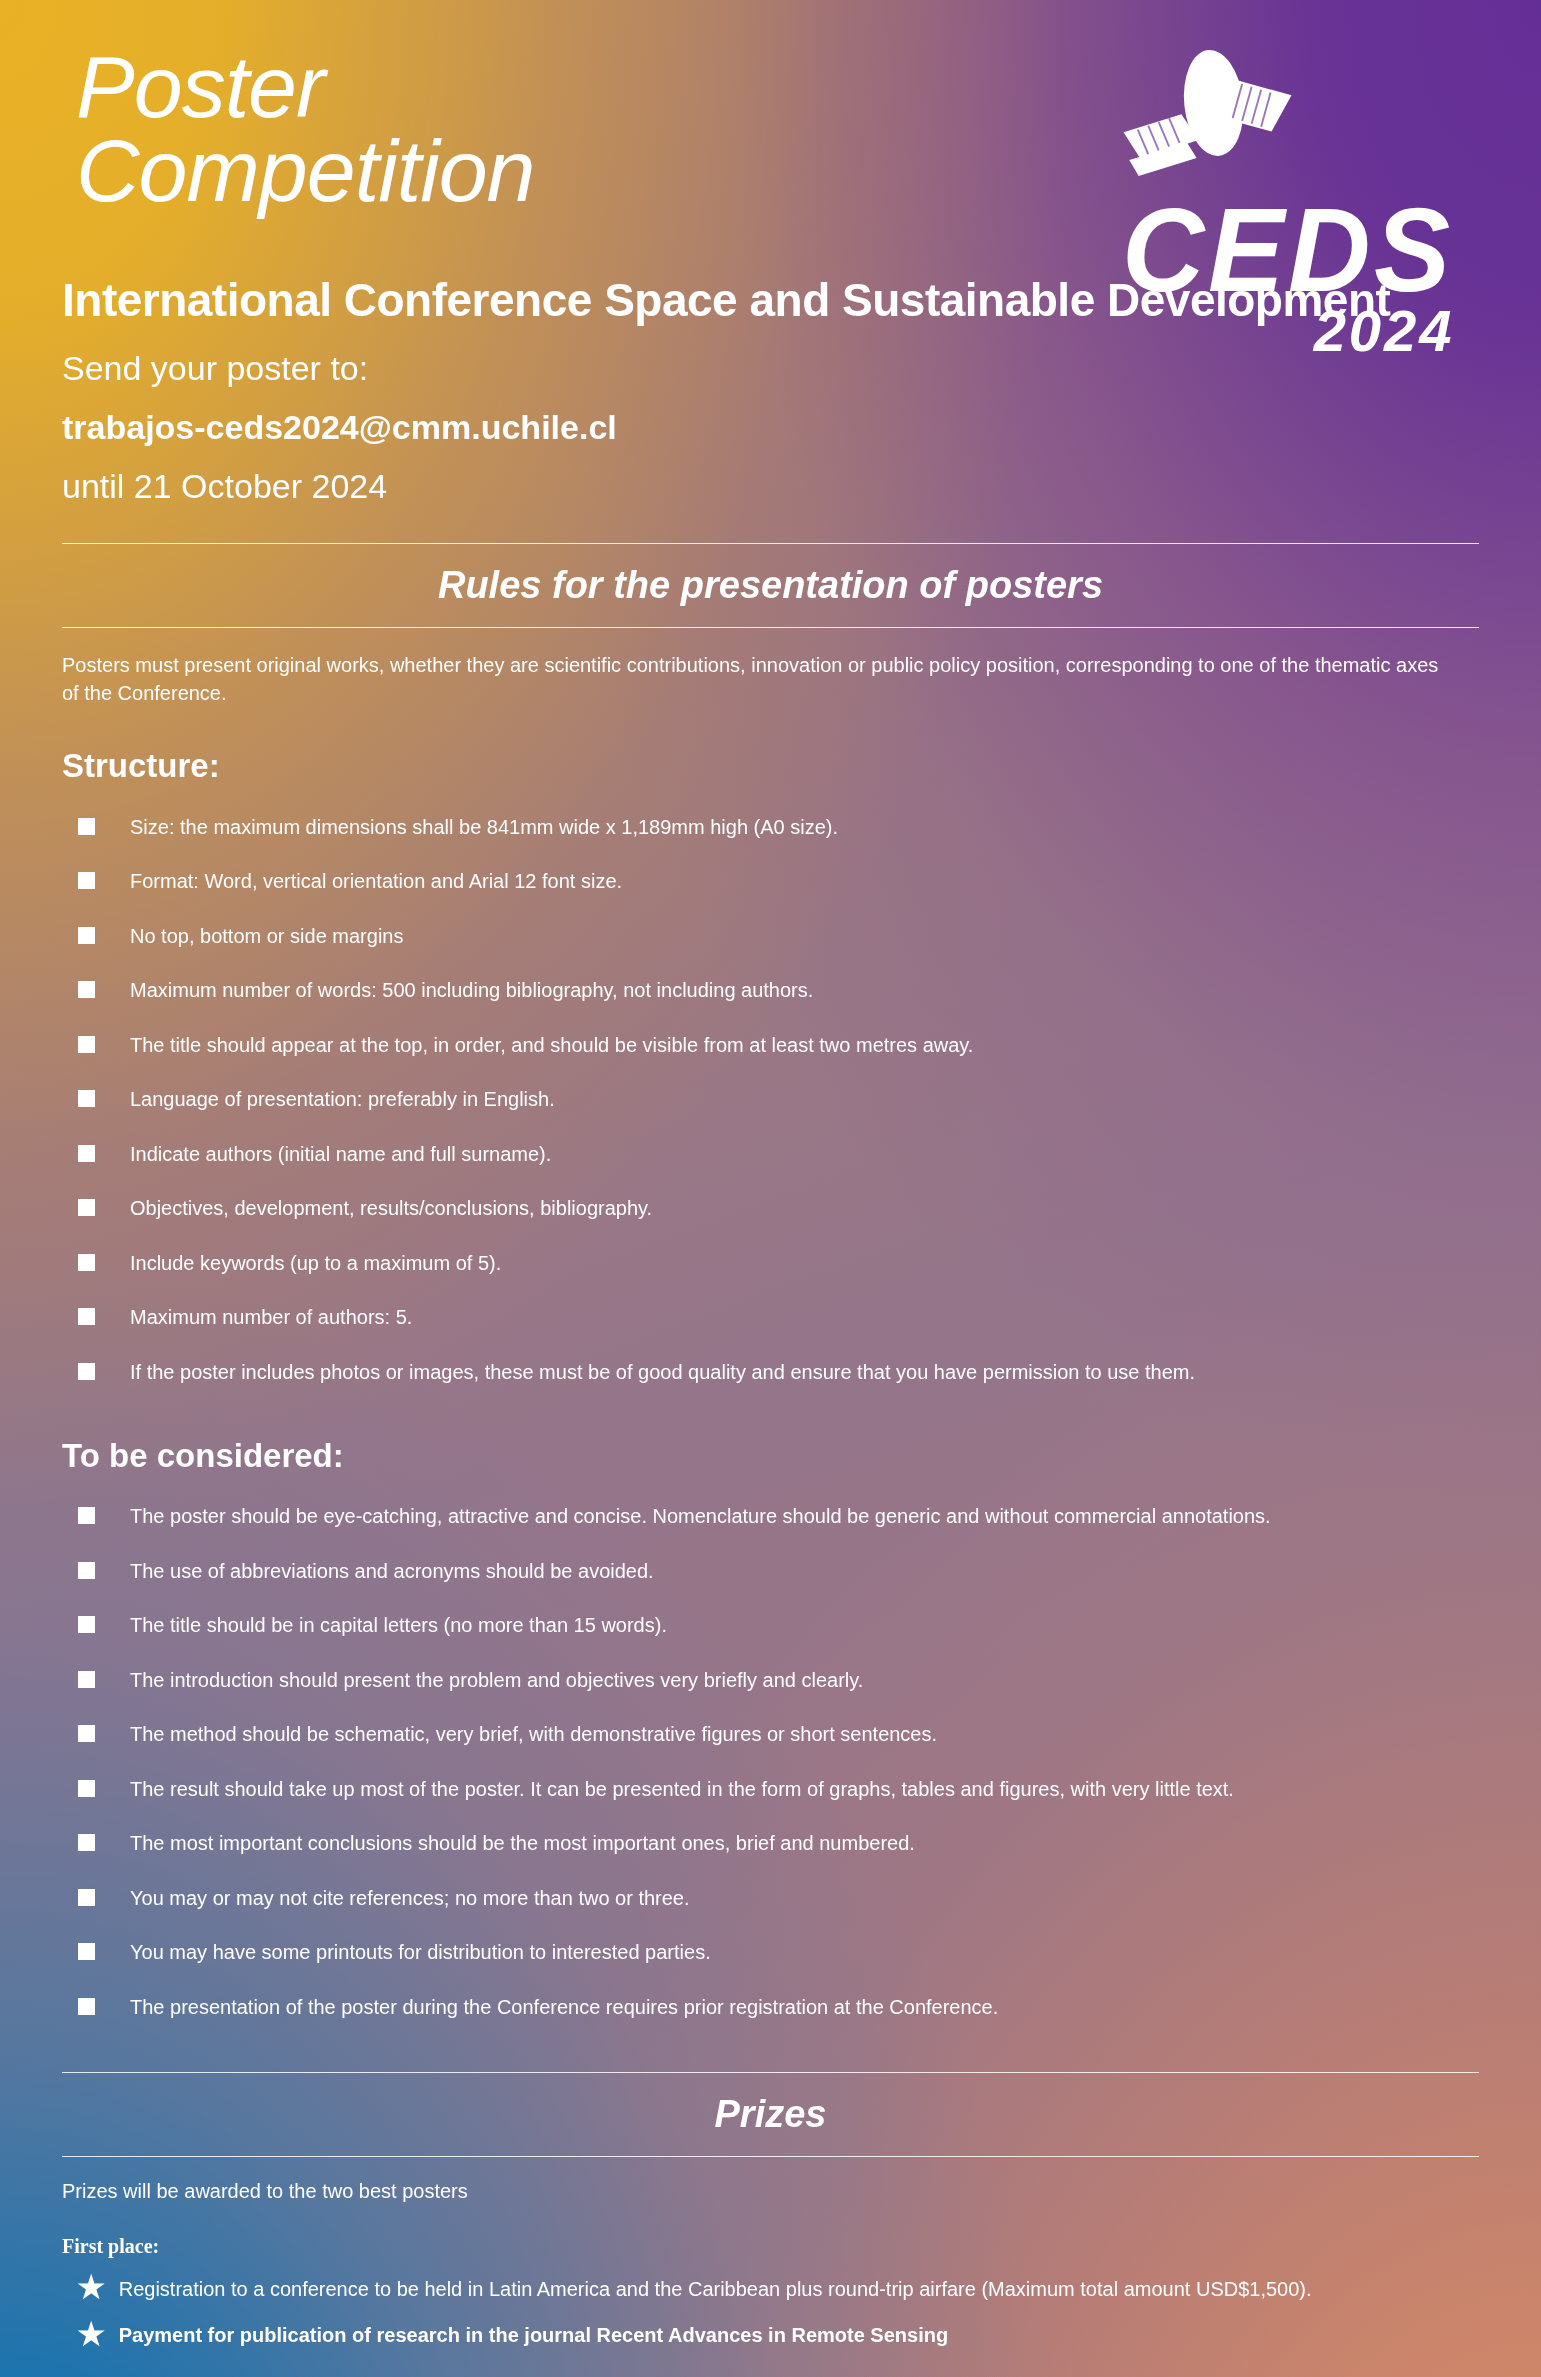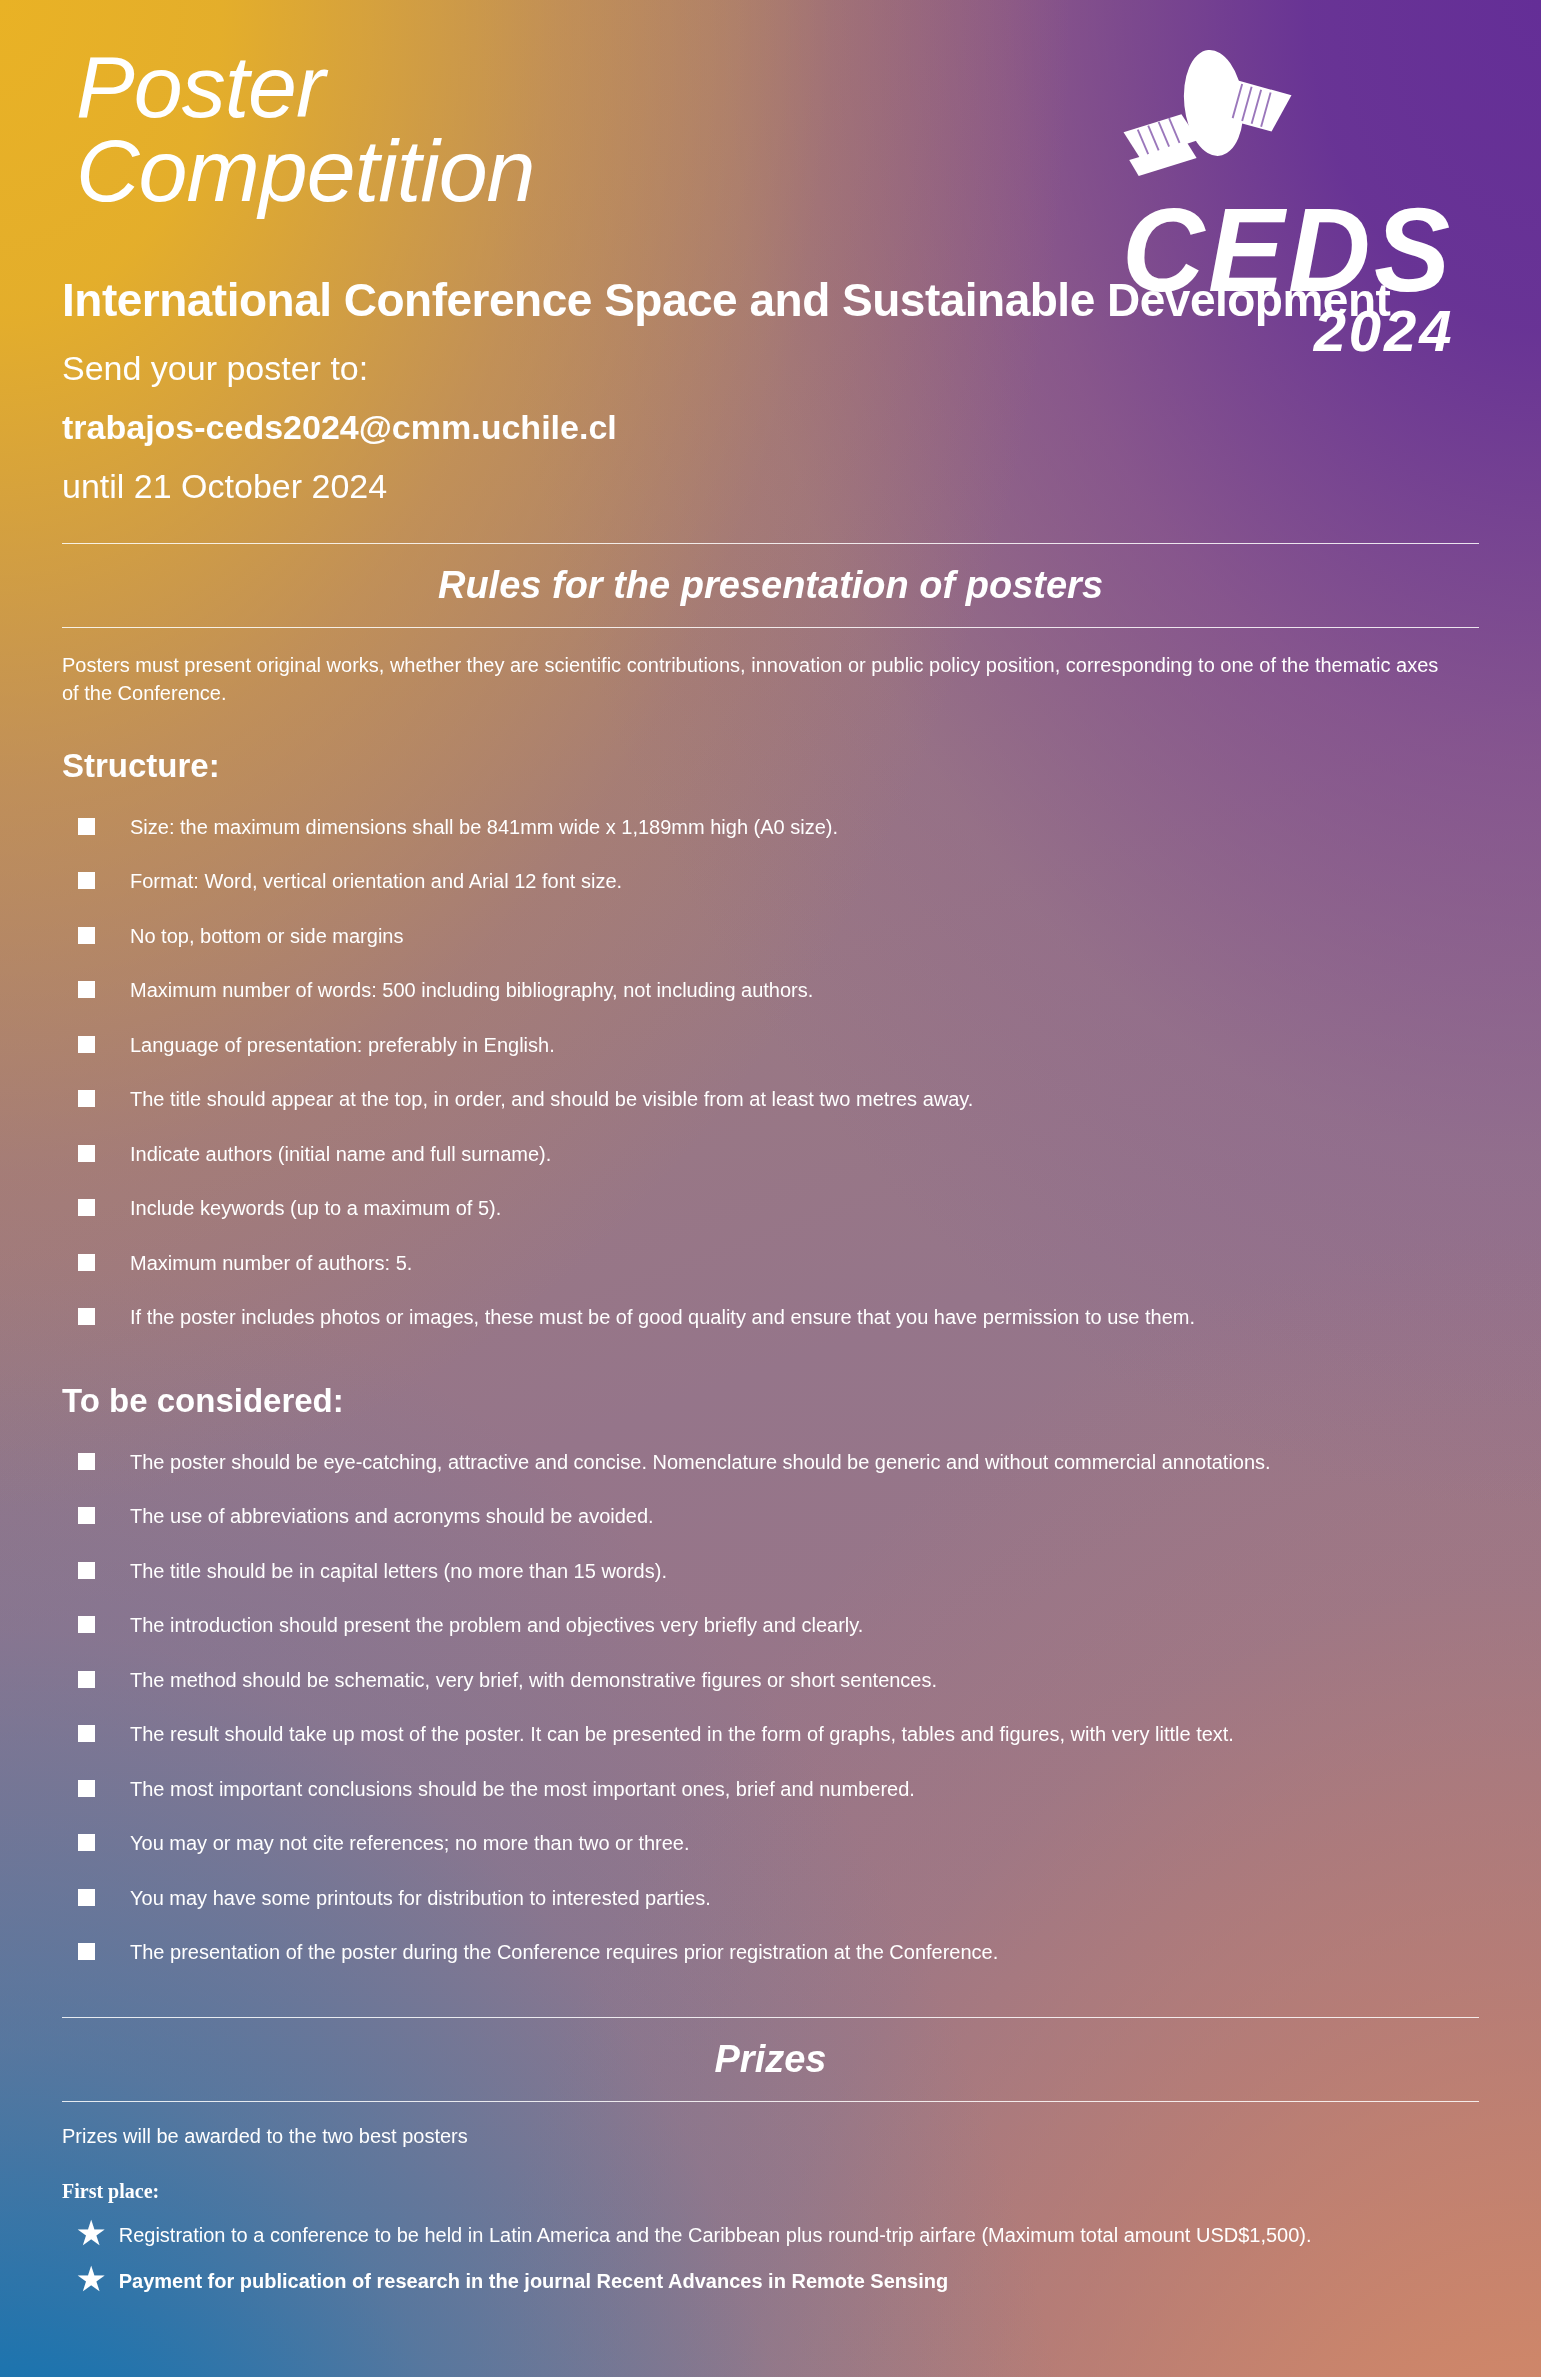--- a/index.html
+++ b/index.html
@@ -248,29 +248,33 @@
       <li>
           <span class="sq-bullet"></span>
           <span class="li-text">No top, bottom or side margins</span>
         </li>
       <li>
           <span class="sq-bullet"></span>
           <span class="li-text">Maximum number of words: 500 including bibliography, not including authors.</span>
         </li>
       <li>
           <span class="sq-bullet"></span>
+          <span class="li-text">The title should appear at the top, in order, and should be visible from at least two metres away.</span>
+        </li>
+      <li>
+          <span class="sq-bullet"></span>
           <span class="li-text">Language of presentation: preferably in English.</span>
         </li>
       <li>
           <span class="sq-bullet"></span>
-          <span class="li-text">The title should appear at the top, in order, and should be visible from at least two metres away.</span>
-        </li>
-      <li>
-          <span class="sq-bullet"></span>
           <span class="li-text">Indicate authors (initial name and full surname).</span>
+        </li>
+      <li>
+          <span class="sq-bullet"></span>
+          <span class="li-text">Objectives, development, results/conclusions, bibliography.</span>
         </li>
       <li>
           <span class="sq-bullet"></span>
           <span class="li-text">Include keywords (up to a maximum of 5).</span>
         </li>
       <li>
           <span class="sq-bullet"></span>
           <span class="li-text">Maximum number of authors: 5.</span>
         </li>
       <li>

